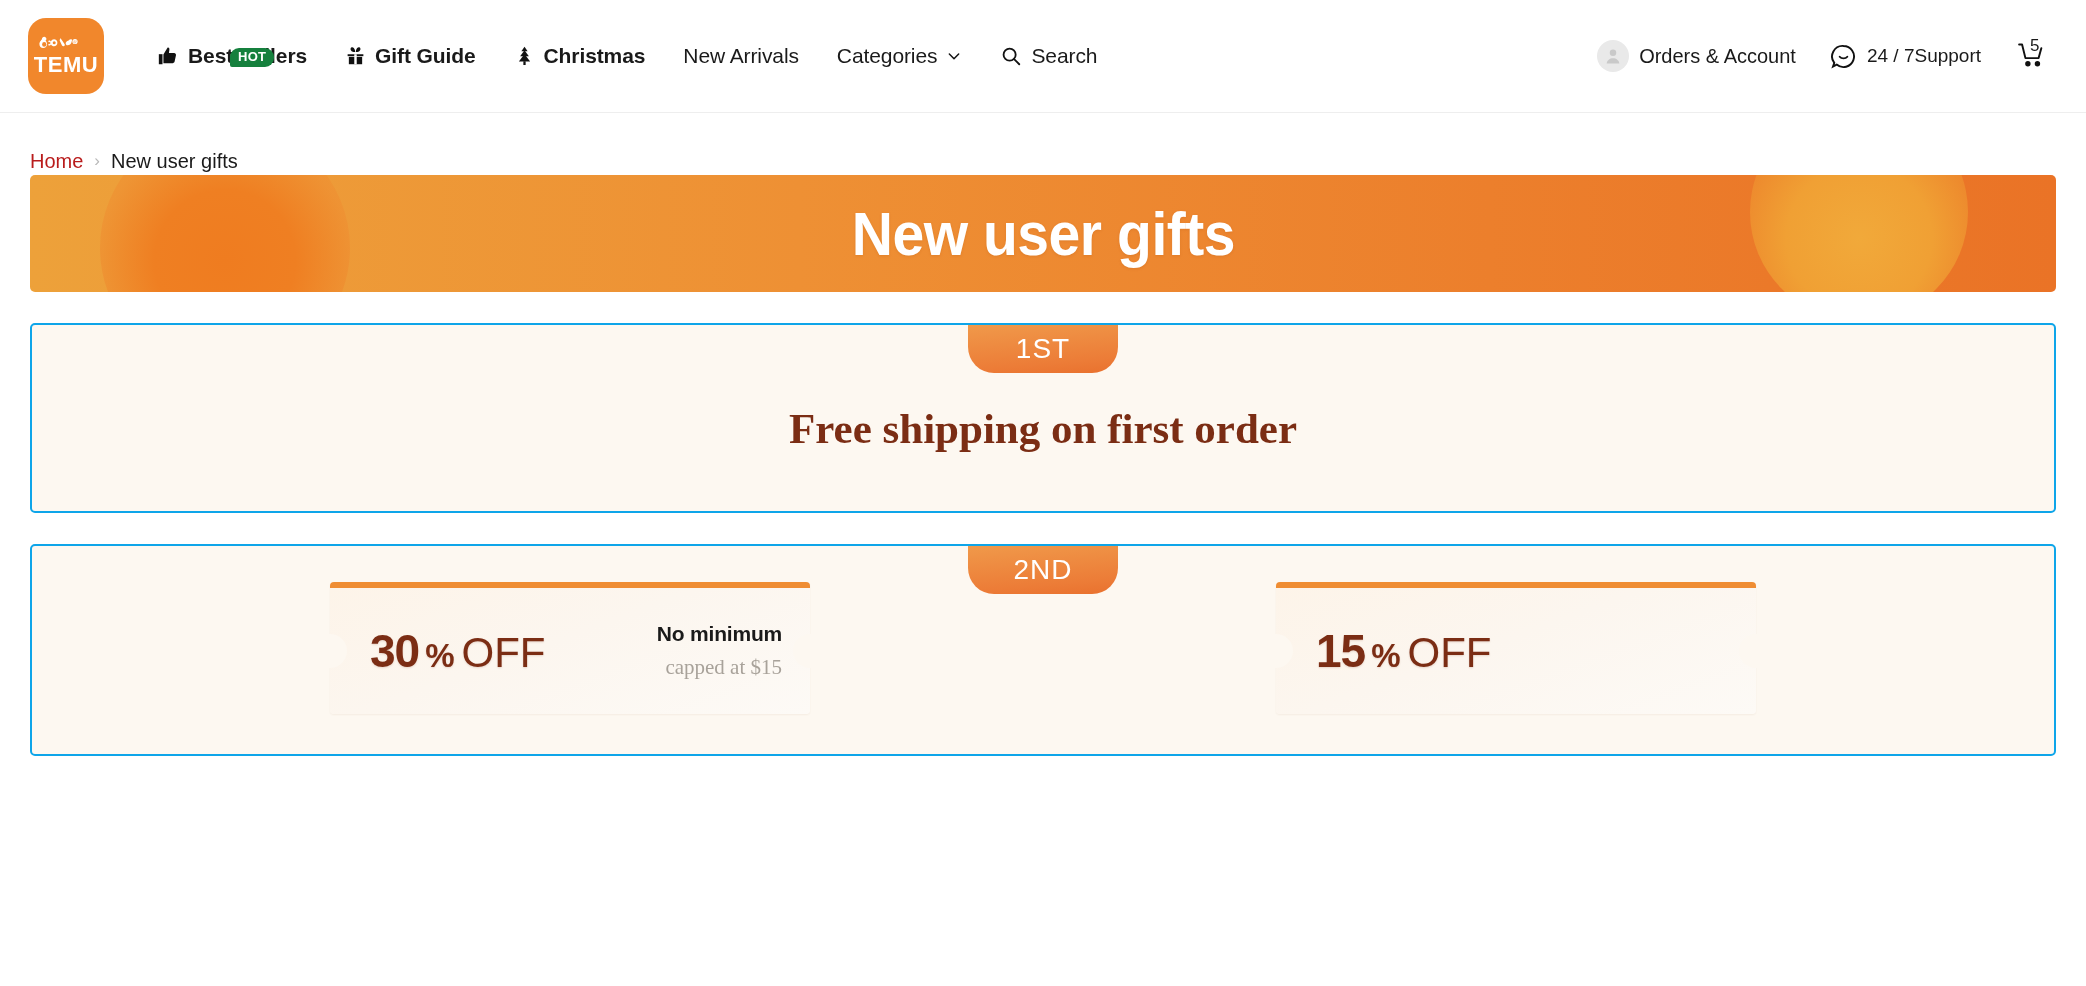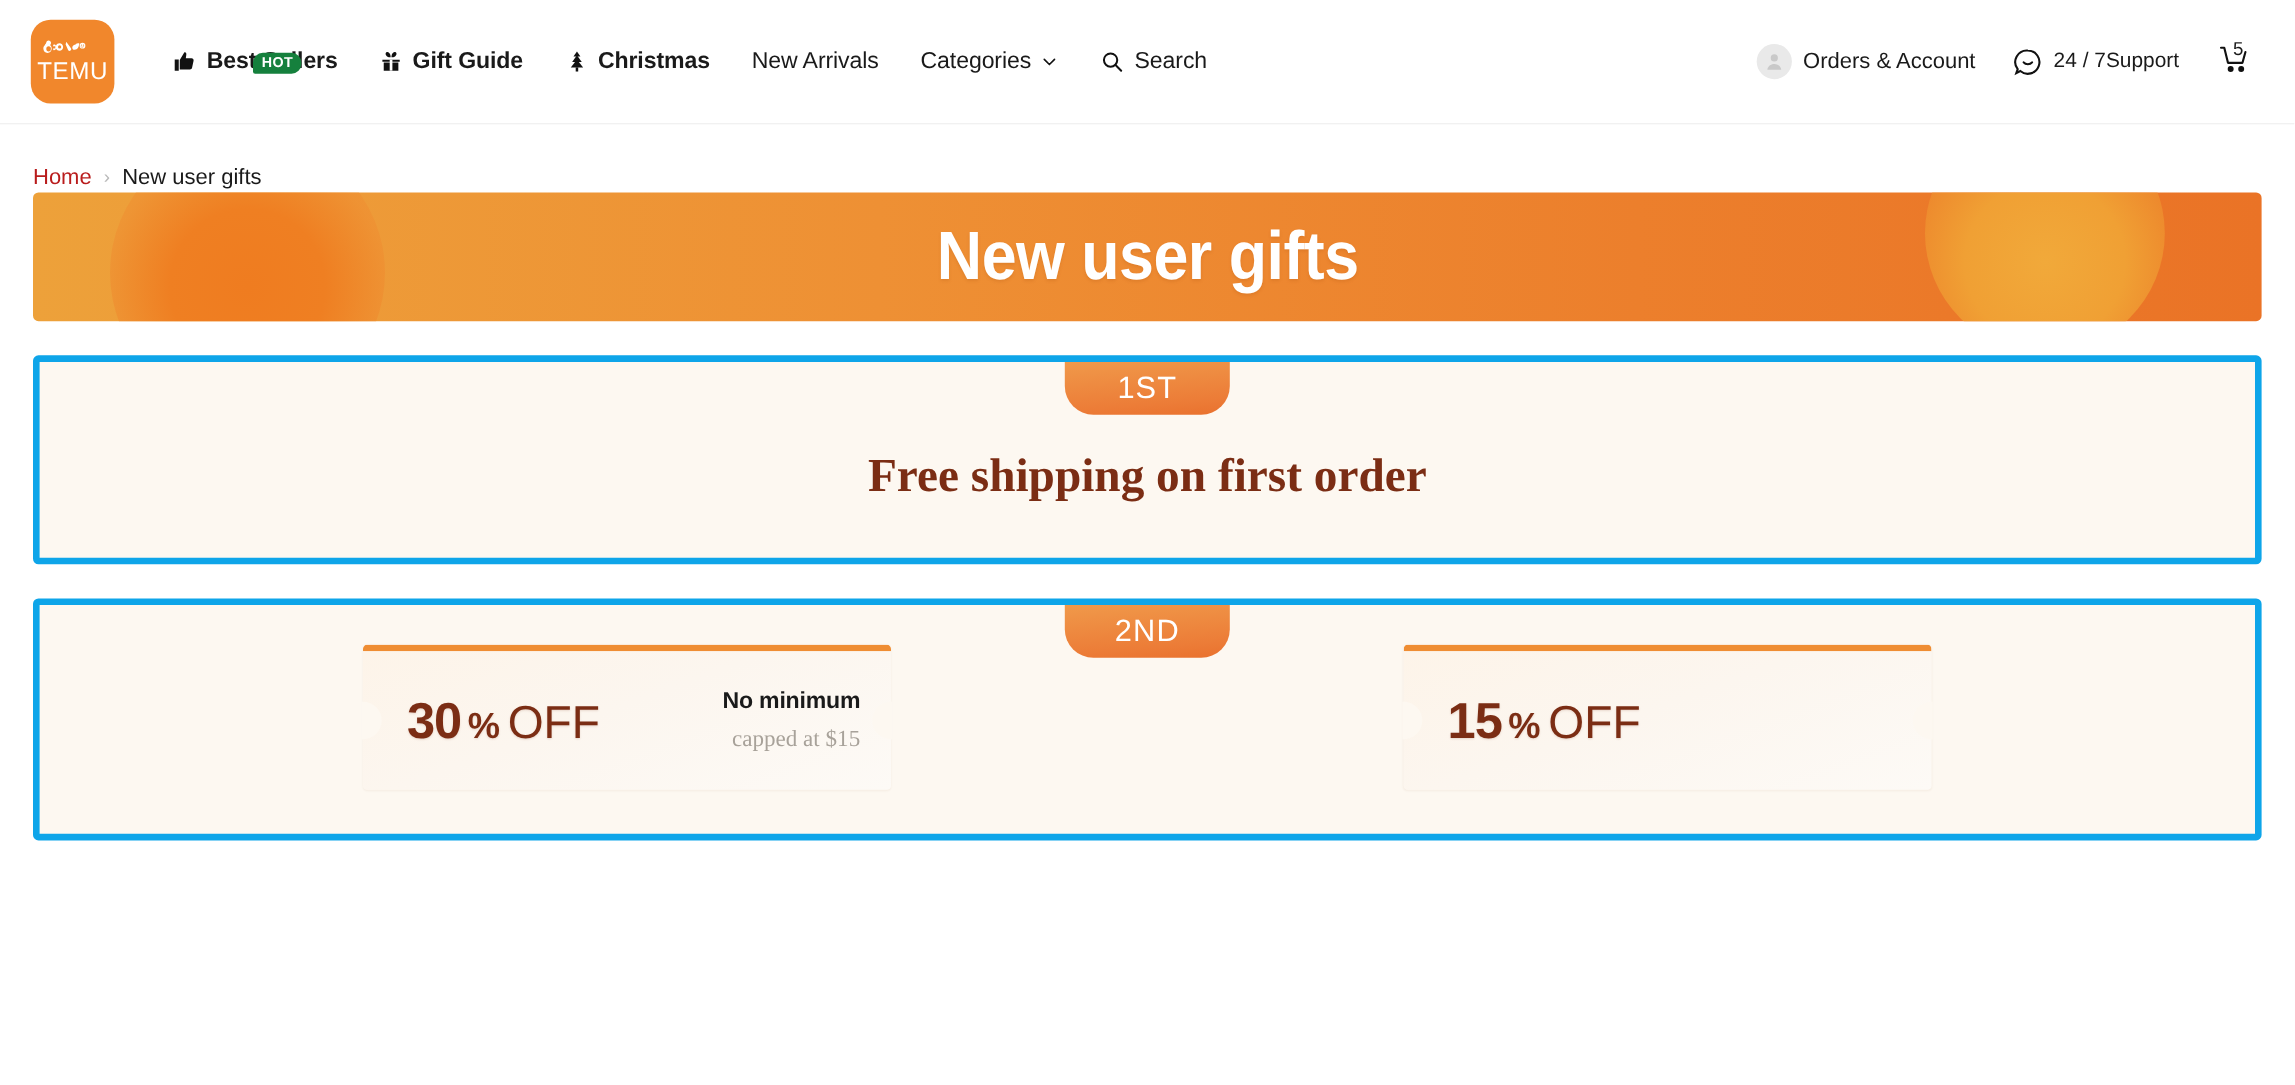--- a/index.html
+++ b/index.html
@@ -33,21 +33,21 @@
     margin-right: 34px;
   }
   .logo-glyphs {
     display: flex; align-items: center; gap: 1px;
     margin-bottom: 1px;
   }
   .logo-glyphs svg { display: block; }
   .logo-word {
     color: #ffffff;
     font-size: 22px;
-    font-weight: normal;
+    font-weight: bold;
     letter-spacing: 0.5px;
     line-height: 1;
     font-family: "Liberation Sans", sans-serif;
   }
 
   .nav {
     display: flex;
     align-items: center;
     height: 100%;
   }
@@ -165,21 +165,21 @@
     letter-spacing: -0.5px;
     font-family: "Liberation Sans Narrow", "Liberation Sans", sans-serif;
     transform: scaleX(0.92);
     text-shadow: 0 1px 3px rgba(160,70,10,0.18);
   }
 
   .gift-card {
     position: relative;
     margin-top: 31px;
     background: #fdf8f1;
-    border: 6px solid #0ea5e9;
+    border: 2px solid #0ea5e9;
     border-radius: 5px;
   }
   .rank-badge {
     position: absolute;
     top: 0; left: 50%;
     transform: translateX(-50%);
     width: 150px;
     height: 48px;
     border-radius: 0 0 26px 26px;
     background: linear-gradient(175deg, #f0994a 0%, #ec7c37 75%, #e9712e 100%);

